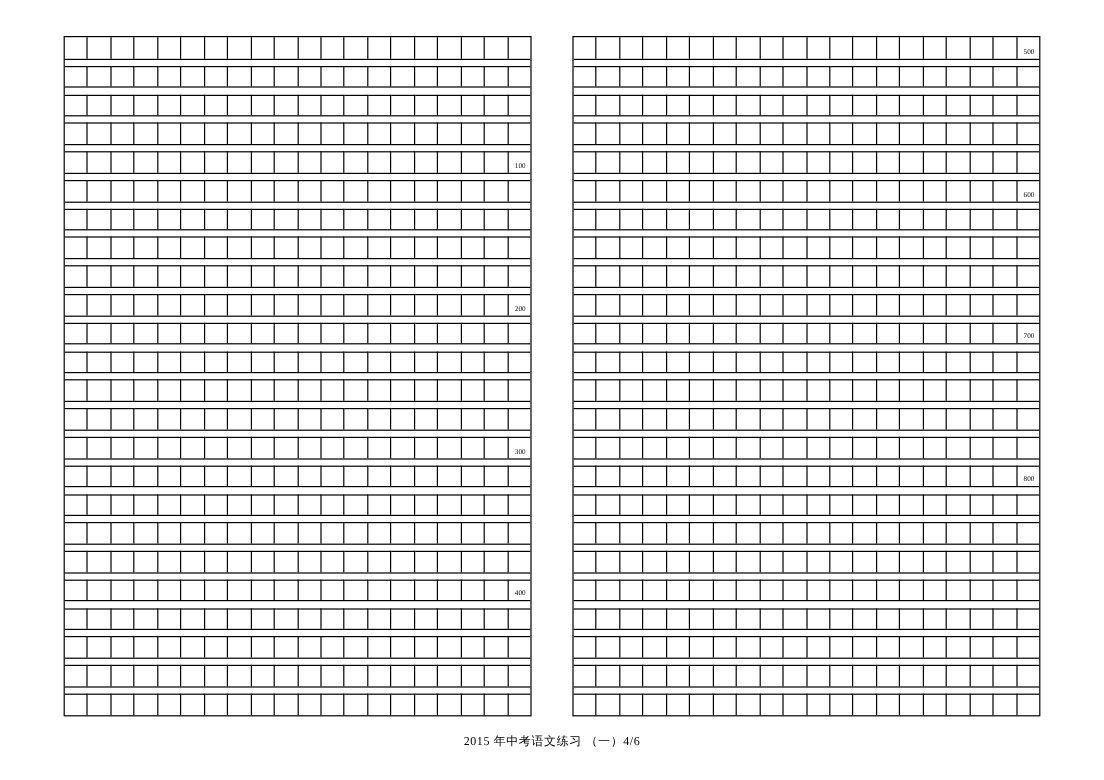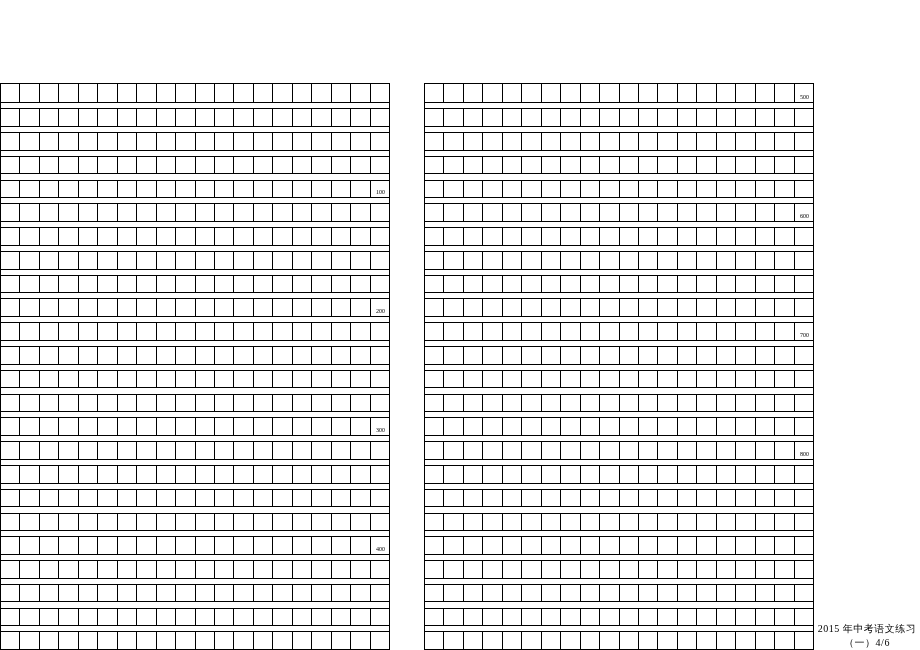--- a/index.html
+++ b/index.html
@@ -8,21 +8,22 @@
     height: 650px;
     background: #ffffff;
     font-family: "SimSun", serif;
     position: relative;
     overflow: hidden;
   }
   .page-container {
     width: 100%;
     height: 100%;
     display: flex;
-    align-items: flex-end;
+    flex-direction: column;
+    align-items: center;
   }
   .grids-wrapper {
     display: flex;
     flex-direction: row;
     gap: 34px;
     margin-top: 30px;
   }
   .grid-block {
     position: relative;
     border: 1px solid #000;

